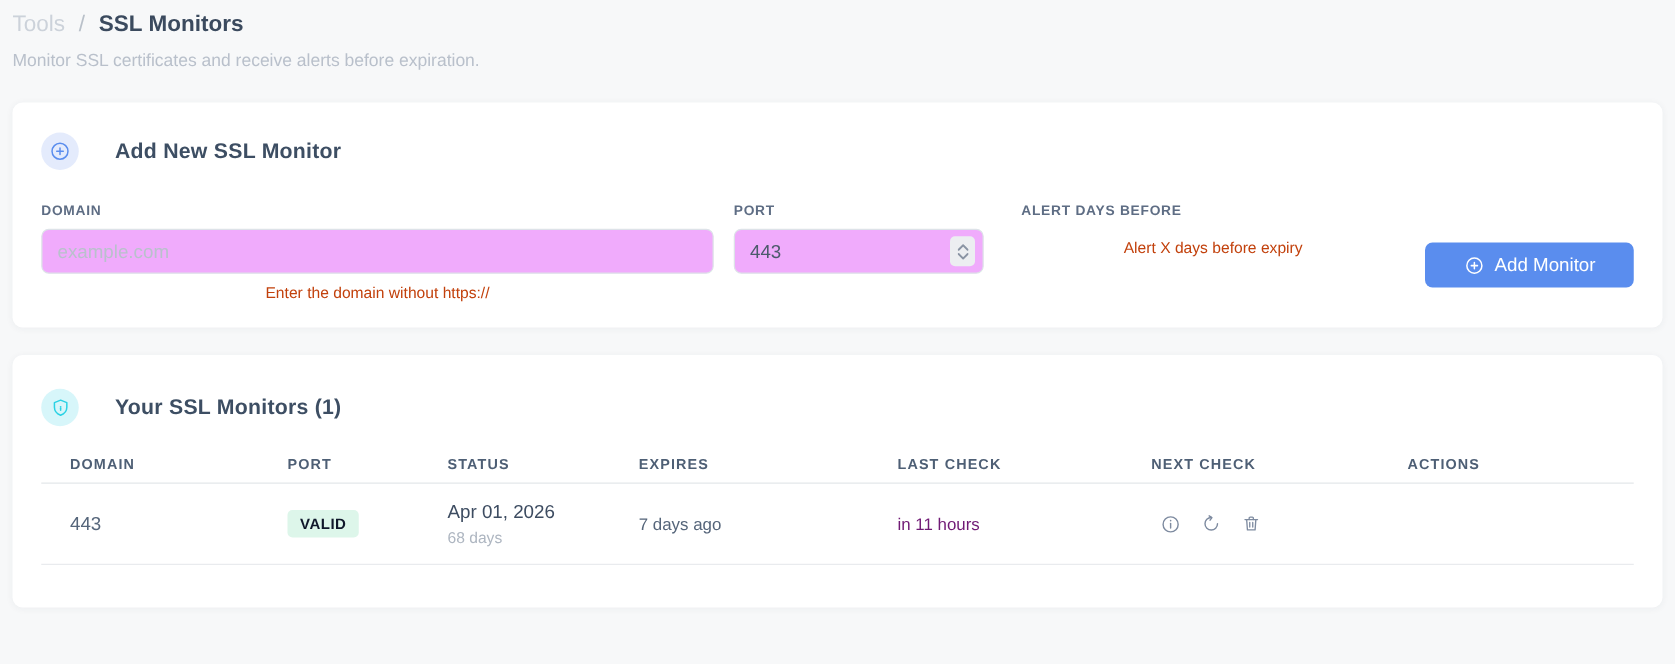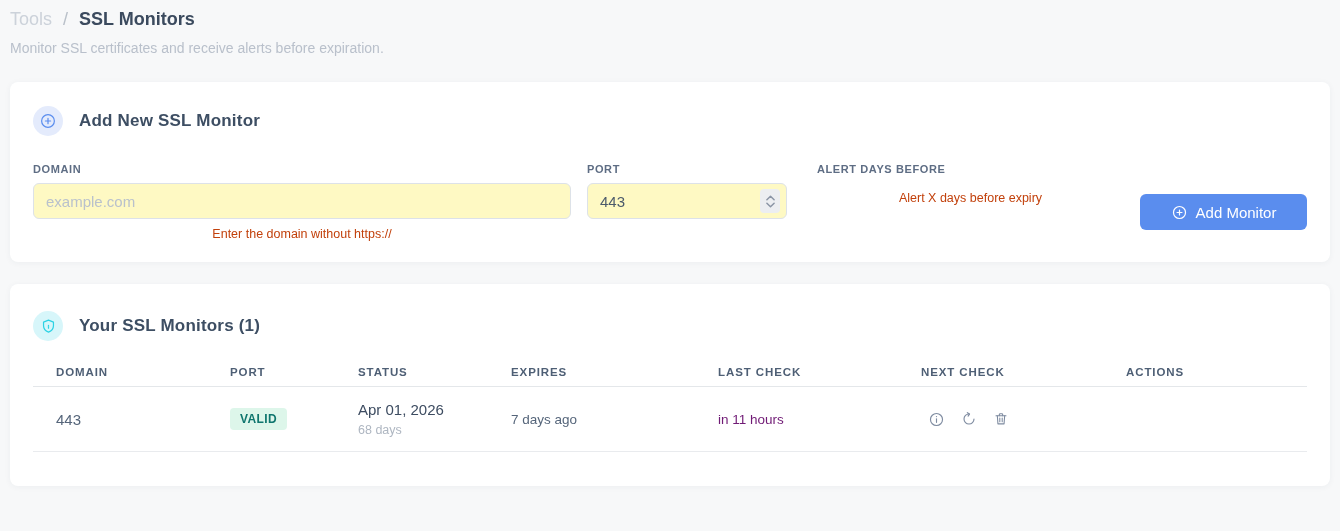--- a/index.html
+++ b/index.html
@@ -11,54 +11,54 @@
   .breadcrumb .crumb-muted { color: #ccd2da; font-weight: 400; }
   .breadcrumb .crumb-sep { color: #b9c0c9; margin: 0 6px; }
   .breadcrumb .crumb-current { color: #3b4a5e; font-weight: 700; }
   .subtitle { margin-top: 8px; font-size: 14px; color: #b9c0cb; }
 
   
   .card { background: #ffffff; border-radius: 8px; box-shadow: 0 1px 6px rgba(40,50,70,0.05); }
   .card-add { margin-top: 26px; padding: 24px 23px 21px 23px; }
   .card-list { margin-top: 22px; padding: 27px 23px 0 23px; height: 202px; }
 
-  .card-header { display: flex; align-items: center; gap: 16px; }
+  .card-header { display: flex; align-items: center; gap: 29px; }
   .icon-badge { width: 30px; height: 30px; border-radius: 50%; display: flex; align-items: center; justify-content: center; flex: 0 0 auto; }
   .badge-blue { background: #e4ebfc; }
   .badge-cyan { background: #d7f6fa; }
   .card-title { font-size: 17px; font-weight: 600; color: #3d4e63; letter-spacing: 0.2px; }
 
   
   .form-row { display: flex; gap: 16px; margin-top: 27px; align-items: flex-start; }
   .field { display: flex; flex-direction: column; }
   .field-domain { flex: 1 1 auto; }
   .field-port { width: 200px; flex: 0 0 auto; }
   .field-alert { width: 307px; flex: 0 0 auto; margin-left: 14px; }
   .field-label { font-size: 11px; font-weight: 600; letter-spacing: 0.6px; color: #5e6d84; margin-bottom: 8px; }
   .input-wrap { position: relative; }
-  .text-input { width: 100%; height: 36px; border: 1px solid #dde2e8; border-radius: 6px; padding: 0 36px 0 12px; font-size: 15px; color: #4b5a6b; font-family: "Liberation Sans", sans-serif; background: #fef9c3; outline: none; }
+  .text-input { width: 100%; height: 36px; border: 1px solid #dde2e8; border-radius: 6px; padding: 0 36px 0 12px; font-size: 15px; color: #4b5a6b; font-family: "Liberation Sans", sans-serif; background: #f0abfc; outline: none; }
   .text-input.no-stepper { padding-right: 12px; }
   .text-input::placeholder { color: #b9c1cc; }
   .stepper { position: absolute; right: 7px; top: 6px; width: 20px; height: 24px; background: #eceef1; border-radius: 4px; display: flex; flex-direction: column; align-items: center; justify-content: center; gap: 1px; cursor: pointer; }
   .stepper svg { display: block; }
   .field-helper { margin-top: 8px; font-size: 12.5px; color: #c2410c; text-align: center; }
 
   .btn-col { width: 167px; flex: 0 0 auto; margin-top: 31px; }
   .btn-primary { width: 100%; height: 36px; background: #5a8dee; color: #ffffff; border: none; border-radius: 6px; font-size: 15px; font-family: "Liberation Sans", sans-serif; display: flex; align-items: center; justify-content: center; gap: 8px; cursor: pointer; }
 
   
   .table { margin-top: 17px; }
   .trow { display: grid; grid-template-columns: 197px 128px 153px 207px 203px 205px 1fr; align-items: center; }
   .thead { height: 29px; border-bottom: 1px solid #e4e7ea; }
   .thead .tcell { font-size: 11.5px; font-weight: 700; letter-spacing: 0.9px; color: #4e5f75; }
   .tbody-row { height: 65px; border-bottom: 1px solid #e9ebee; }
   .tcell:first-child { padding-left: 23px; }
   .cell-domain { font-size: 15px; font-weight: 700; color: #3d4c61; }
   .cell-port { font-size: 15px; color: #55657a; }
-  .badge-valid { display: inline-block; background: #ddf6ea; color: #0f766e; font-size: 12px; font-weight: 700; letter-spacing: 0.4px; padding: 4px 10px; border-radius: 4px; }
+  .badge-valid { display: inline-block; background: #ddf6ea; color: #0f172a; font-size: 12px; font-weight: 700; letter-spacing: 0.4px; padding: 4px 10px; border-radius: 4px; }
   .cell-expires .date { font-size: 15px; color: #3d4c61; }
   .cell-expires .days { font-size: 12.5px; color: #aeb6c1; margin-top: 5px; }
   .cell-last { font-size: 13.5px; color: #55657a; }
   .cell-next { font-size: 13.5px; color: #701a75; }
   .cell-actions { display: flex; align-items: center; gap: 16px; padding-left: 7px; }
   .action-btn { background: none; border: none; padding: 0; cursor: pointer; display: flex; align-items: center; }
 </style>
 </head>
 <body>
 

